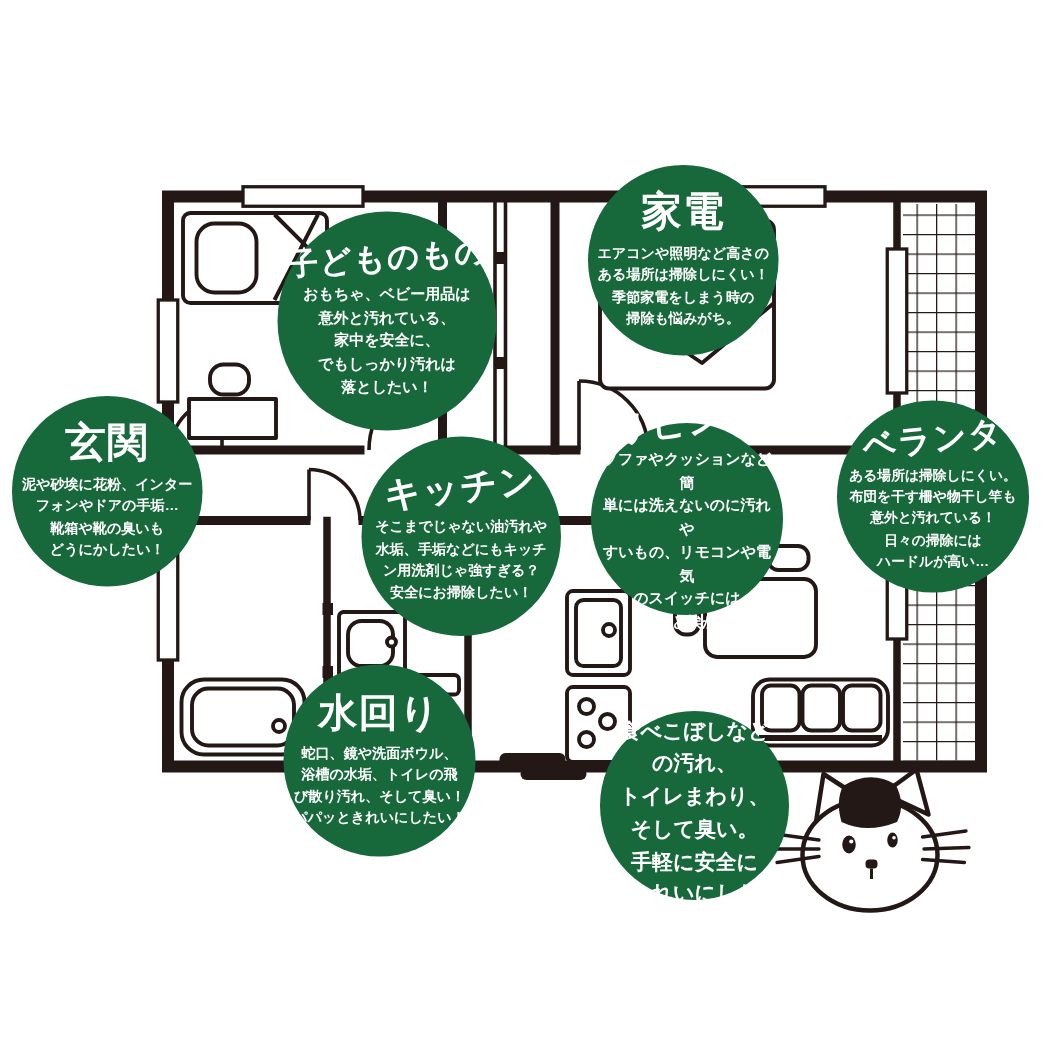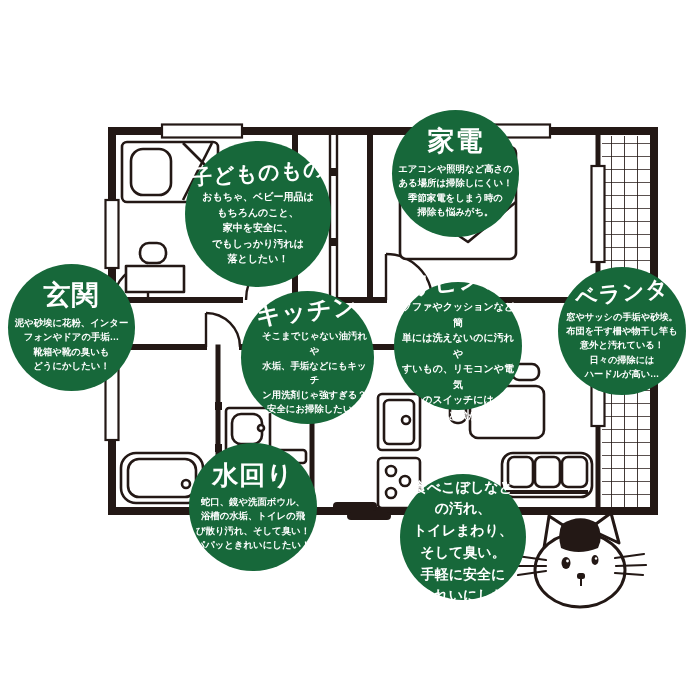--- a/index.html
+++ b/index.html
@@ -33,21 +33,21 @@
   .b-kaden    { left:392px; top:110px; width:127px; height:127px; }
   .b-kaden .bubble-title { font-size:27px; }
   .b-kaden .bubble-body  { font-size:9.4px; }
 
   .b-genkan   { left:8px; top:264px; width:127px; height:127px; }
   .b-genkan .bubble-title { font-size:27px; }
   .b-genkan .bubble-body  { font-size:9.4px; }
 
   .b-kitchen  { left:241px; top:291px; width:133px; height:133px; }
   .b-kitchen .bubble-title { font-size:24px; transform:rotate(-6deg); }
-  .b-kitchen .bubble-body  { font-size:9.4px;margin-left:14px; }
+  .b-kitchen .bubble-body  { font-size:9.4px; }
 
   .b-living   { left:394px; top:282px; width:128px; height:128px; }
   .b-living .bubble-title { font-size:23px; transform:rotate(-6deg); }
   .b-living .bubble-body  { font-size:10px; }
 
   .b-veranda  { left:558px; top:267px; width:128px; height:128px; }
   .b-veranda .bubble-title { font-size:22px; transform:rotate(-6deg); }
   .b-veranda .bubble-body  { font-size:9.2px; }
 
   .b-mizu     { left:189px; top:443px; width:128px; height:128px; }
@@ -206,21 +206,21 @@
         <line x1="615" y1="558" x2="644" y2="554"></line>
         <line x1="616" y1="566" x2="646" y2="565"></line>
         <line x1="615" y1="573" x2="643" y2="575"></line>
       </g>
     </g>
   </svg>
 
   <div class="bubble b-kids">
     <div class="bubble-title">子どものもの</div>
     <div class="bubble-body">おもちゃ、ベビー用品は
-もちろんのこと、
+意外と汚れている、
 家中を安全に、
 でもしっかり汚れは
 落としたい！</div>
   </div>
 
   <div class="bubble b-kaden">
     <div class="bubble-title">家電</div>
     <div class="bubble-body">エアコンや照明など高さの
 ある場所は掃除しにくい！
 季節家電をしまう時の
@@ -247,21 +247,21 @@
     <div class="bubble-title">リビング</div>
     <div class="bubble-body">ソファやクッションなど簡
 単には洗えないのに汚れや
 すいもの、リモコンや電気
 のスイッチには
 手垢と埃が…</div>
   </div>
 
   <div class="bubble b-veranda">
     <div class="bubble-title">ベランダ</div>
-    <div class="bubble-body">窓やサッシの手垢や砂埃。
+    <div class="bubble-body">ある場所は掃除しにくい。
 布団を干す柵や物干し竿も
 意外と汚れている！
 日々の掃除には
 ハードルが高い…</div>
   </div>
 
   <div class="bubble b-mizu">
     <div class="bubble-title">水回り</div>
     <div class="bubble-body">蛇口、鏡や洗面ボウル、
 浴槽の水垢、トイレの飛

